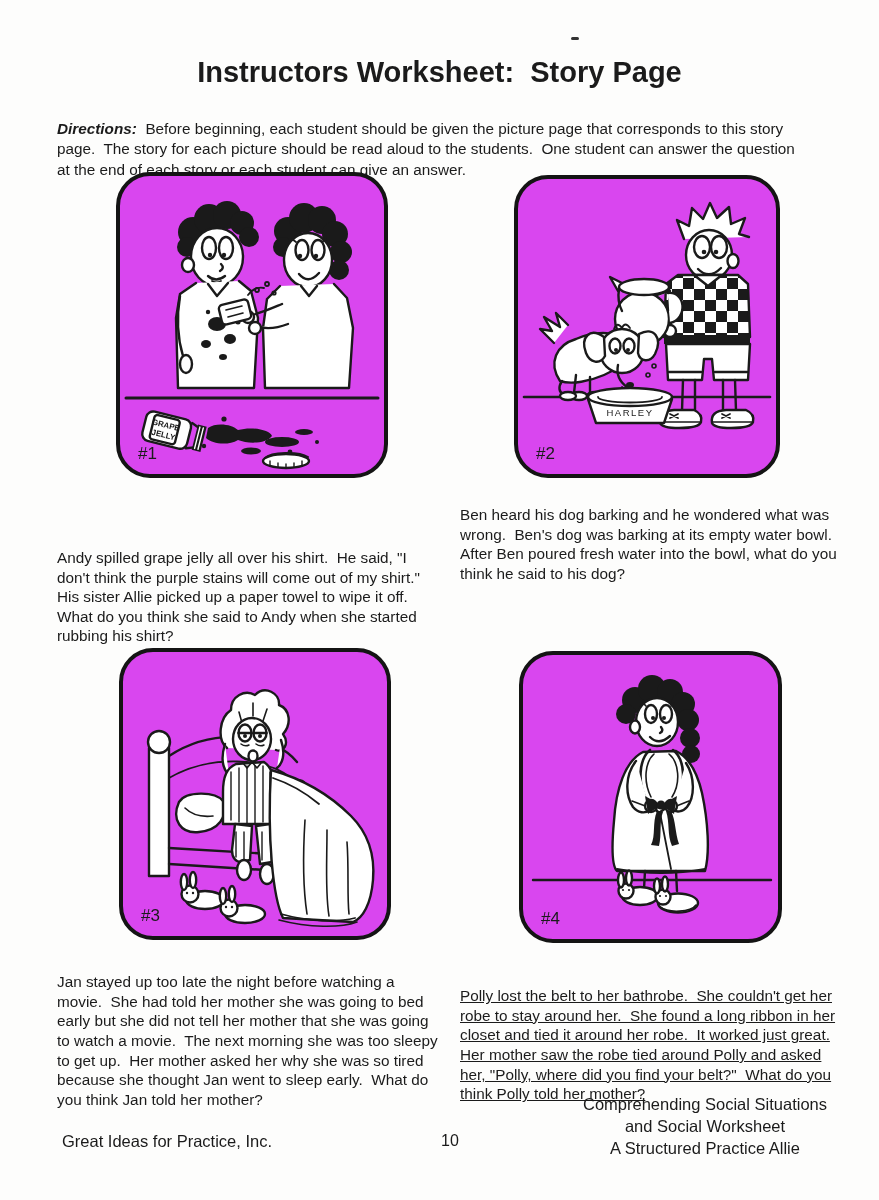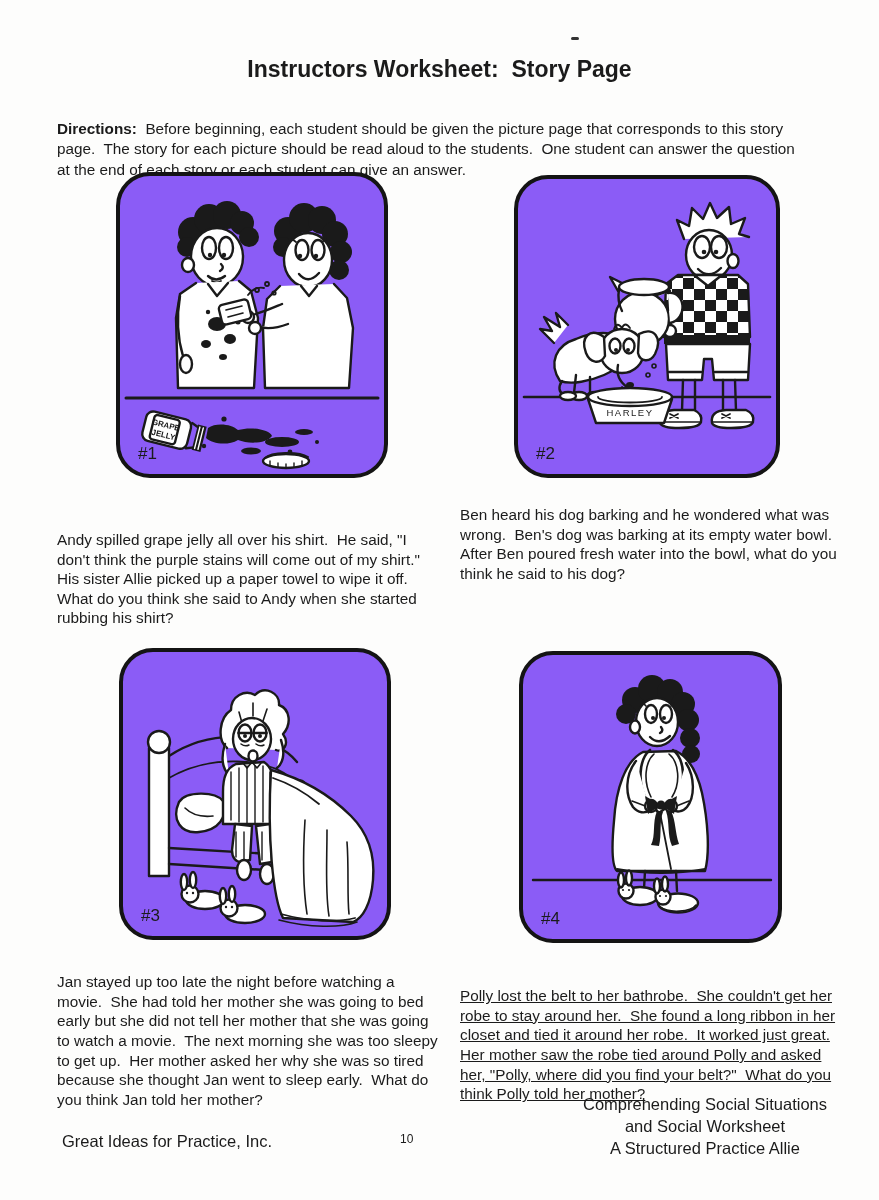--- a/index.html
+++ b/index.html
@@ -4,48 +4,48 @@
 <style>
   html,body{margin:0;padding:0;background:#e8e8e8;}
   .page{
     position:relative; width:879px; height:1200px; background:#fdfdfc;
     font-family:"Liberation Sans", sans-serif; color:#1b1b1b; overflow:hidden;
     margin:0 auto;
   }
   .speck{position:absolute; left:571px; top:37px; width:8px; height:3px; background:#333; border-radius:2px;}
   .title{
     position:absolute; top:56px; left:0; width:879px; text-align:center;
-    font-size:23px; font-weight:bold; letter-spacing:0px; white-space:pre;
+    font-size:29px; font-weight:bold; letter-spacing:0px; white-space:pre;
   }
   .directions{
     position:absolute; left:57px; top:104px; width:800px;
     font-size:15.3px; line-height:1.32; white-space:pre-wrap;
   }
-  .directions b{font-weight:bold;}
+  .directions b{font-weight:bold;font-style:italic;}
   .panel{
-    position:absolute; border:4px solid #141414; border-radius:34px; background:#8b5cf6;
+    position:absolute; border:4px solid #141414; border-radius:34px; background:#d946ef;
     box-sizing:border-box;
   }
   .panel svg{display:block; width:100%; height:100%;}
   .panel-label{
     position:absolute; left:18px; bottom:10px; font-size:17px; color:#1b1b1b;
   }
   #panel1{left:116px; top:172px; width:272px; height:306px;}
   #panel2{left:514px; top:175px; width:266px; height:303px;}
   #panel3{left:119px; top:648px; width:272px; height:292px;}
   #panel4{left:519px; top:651px; width:263px; height:292px;}
   .story{
     position:absolute; width:412px; font-size:15.3px; line-height:1.28; white-space:pre-wrap;
   }
-  #story1{left:57px; top:490px;margin-top:40px;}
+  #story1{left:57px; top:508px;margin-top:40px;}
   #story2{left:460px; top:490px;}
   #story3{left:57px; top:957px;}
   #story4{left:460px; top:971px;text-decoration:underline;}
   .footer-left{position:absolute; left:62px; top:1132px; font-size:16.5px;}
-  .footer-page{position:absolute; left:400px; top:1132px; width:100px; text-align:left; font-size:12px;}
+  .footer-page{position:absolute; left:400px; top:1132px; width:100px; text-align:center; font-size:16px;}
   .footer-right{
     position:absolute; left:565px; top:1094px; width:280px; text-align:center;
     font-size:16.5px; line-height:1.33;
   }
   .footer-right .u{}
   svg text{font-family:"Liberation Sans", sans-serif; fill:#1a1a1a;}
 </style>
 </head>
 <body>
 

